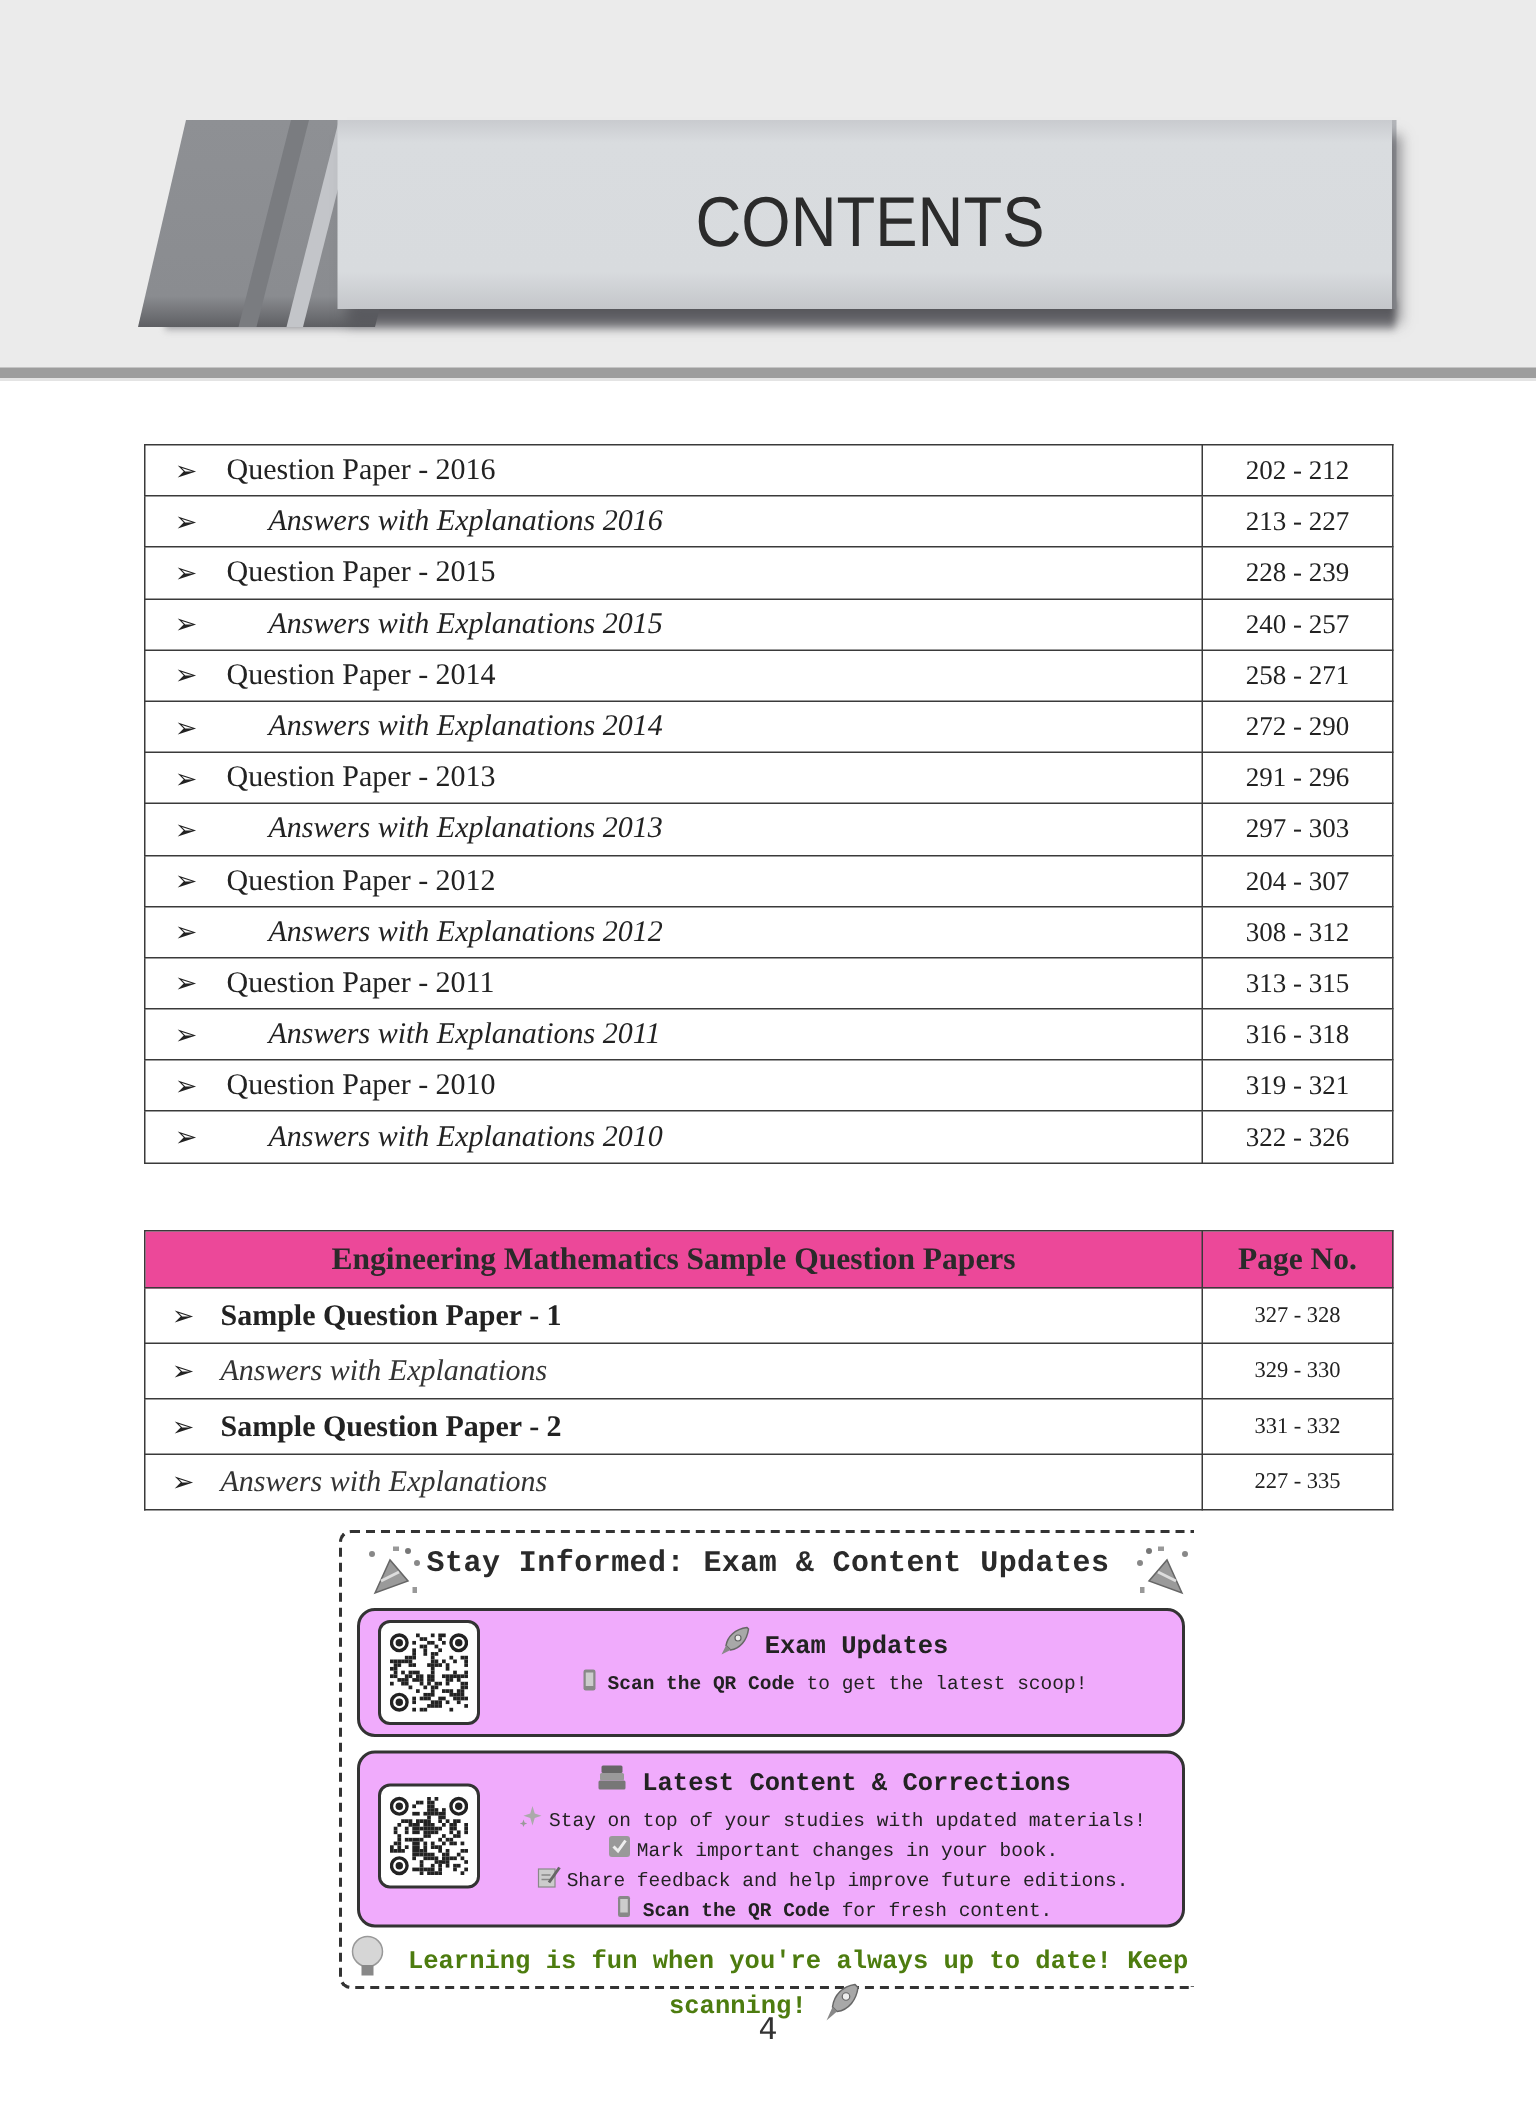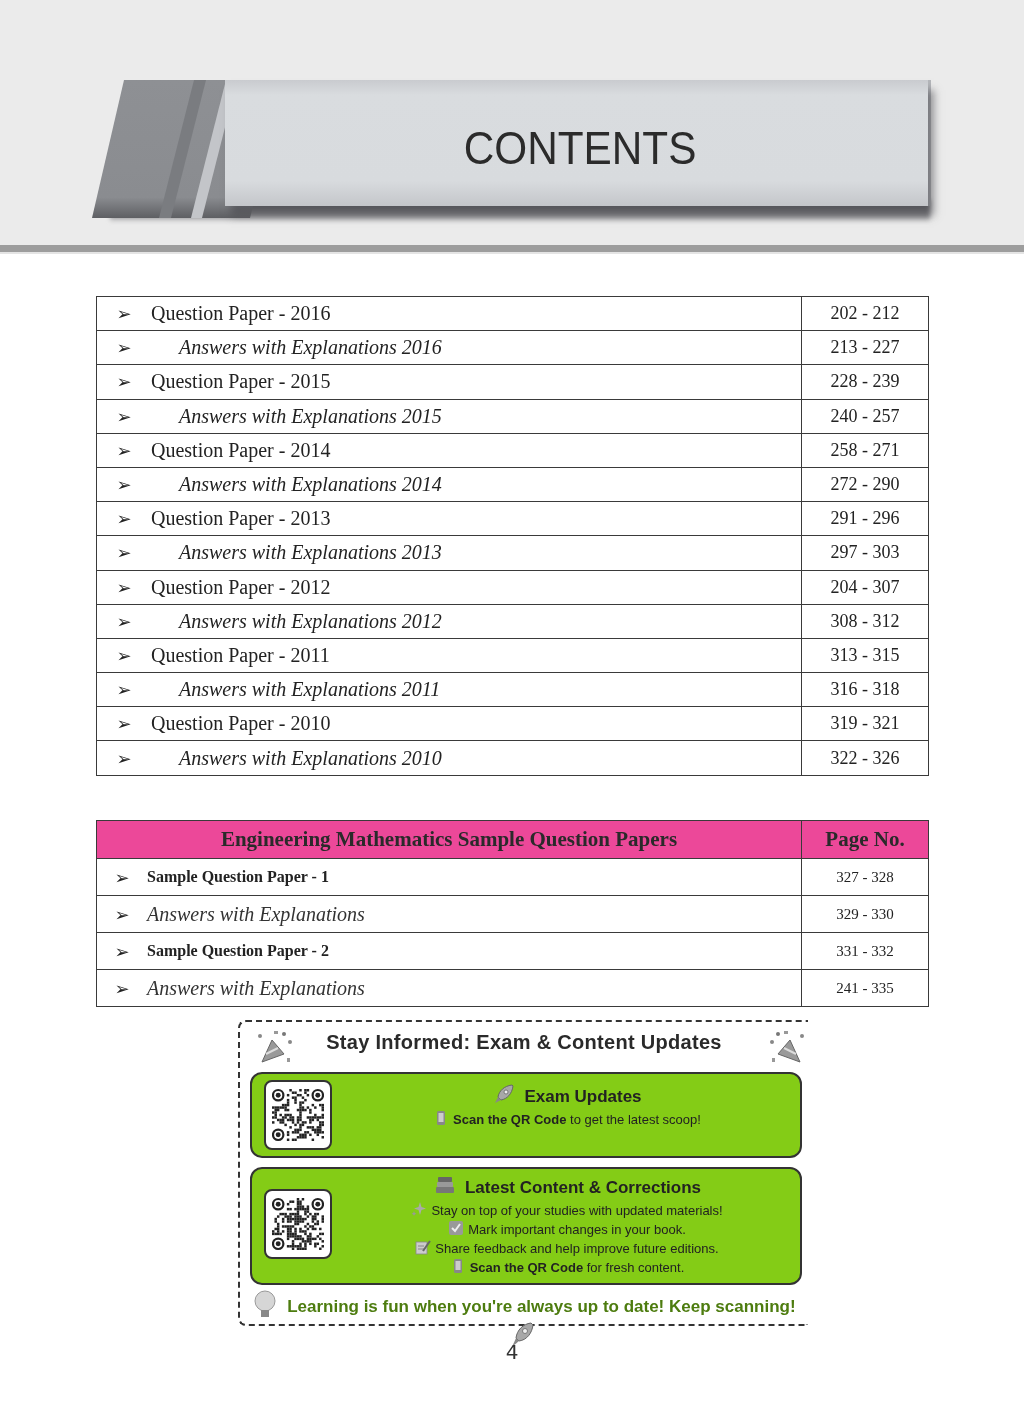--- a/index.html
+++ b/index.html
@@ -45,42 +45,42 @@
   .label-normal { font-family: "Liberation Serif", serif; font-size: 20px; }
   .label-italic { font-family: "Liberation Serif", serif; font-style: italic; font-size: 20px; margin-left: 28px; }
   .pages { text-align: center; font-family: "Liberation Serif", serif; font-size: 15px; }
 
   #toc-sample { left: 96px; top: 820px; width: 833px; }
   #toc-sample th {
     background: #ec4899; height: 38px; font-weight: bold;
     font-family: "Liberation Serif", serif; font-size: 21px; color: #2a2a2a;
   }
   #toc-sample td { height: 37px; }
-  .sample-title { font-family: "Liberation Serif", serif; font-weight: bold; font-size: 16px; }
+  .sample-title { font-family: "Liberation Serif", serif; font-weight: bold; font-size: 20px; }
   .sample-italic { font-family: "Liberation Serif", serif; font-style: italic; font-size: 20px; color: #333; }
   #toc-sample .arrow { width: 50px; }
 
   
   .updates-frame {
-    position: absolute; left: 238px; top: 1020px; width: 570px; height: 306px;
+    position: absolute; left: 226px; top: 1020px; width: 570px; height: 306px;
     border-top: 2px dashed #333; border-left: 2px dashed #333; border-bottom: 2px dashed #333;
     border-radius: 8px 0 0 8px;
-    font-family: Liberation Sans, sans-serif;
+    font-family: Liberation Mono, monospace;
   }
   .updates-title {
     position: absolute; left: 0; right: 0; top: 9px; text-align: center;
     font-weight: bold; font-size: 20px; color: #2a2a2a; letter-spacing: 0.3px;
   }
   .popper { position: absolute; top: 6px; width: 40px; height: 40px; }
   .popper.left { left: 14px; }
   .popper.right { right: 0px; }
 
   .update-card {
     position: absolute; left: 10px; width: 552px;
-    background: #84cc16; border: 2.5px solid #333; border-radius: 12px;
+    background: #f0abfc; border: 2.5px solid #333; border-radius: 12px;
   }
   .card1 { top: 50px; height: 86px; }
   .card2 { top: 145px; height: 118px; }
   .qr {
     position: absolute; left: 12px; width: 68px; height: 70px;
     background: #fff; border: 2px solid #333; border-radius: 8px; padding: 6px;
   }
   .card1 .qr { top: 6px; }
   .card2 .qr { top: 20px; }
   .qr svg { width: 100%; height: 100%; display: block; }
@@ -296,21 +296,21 @@
         </td>
         <td class="pages">331 - 332</td>
       </tr>
       <tr>
         <td>
           <div class="arrow-cell-inner">
             <span class="arrow">➢</span>
             <span class="sample-italic">Answers with Explanations</span>
           </div>
         </td>
-        <td class="pages">241 - 335</td>
+        <td class="pages">227 - 335</td>
       </tr>
     </tbody>
 </table>
 
 <div class="updates-frame">
   <svg class="popper left" viewBox="0 0 40 40">
     <polygon points="8,34 18,12 30,26" fill="#9a9a9a" stroke="#666" stroke-width="1"></polygon>
     <line x1="12" y1="26" x2="24" y2="20" stroke="#ddd" stroke-width="2"></line>
     <circle cx="6" cy="8" r="2" fill="#888"></circle>
       <circle cx="30" cy="6" r="2" fill="#777"></circle>

